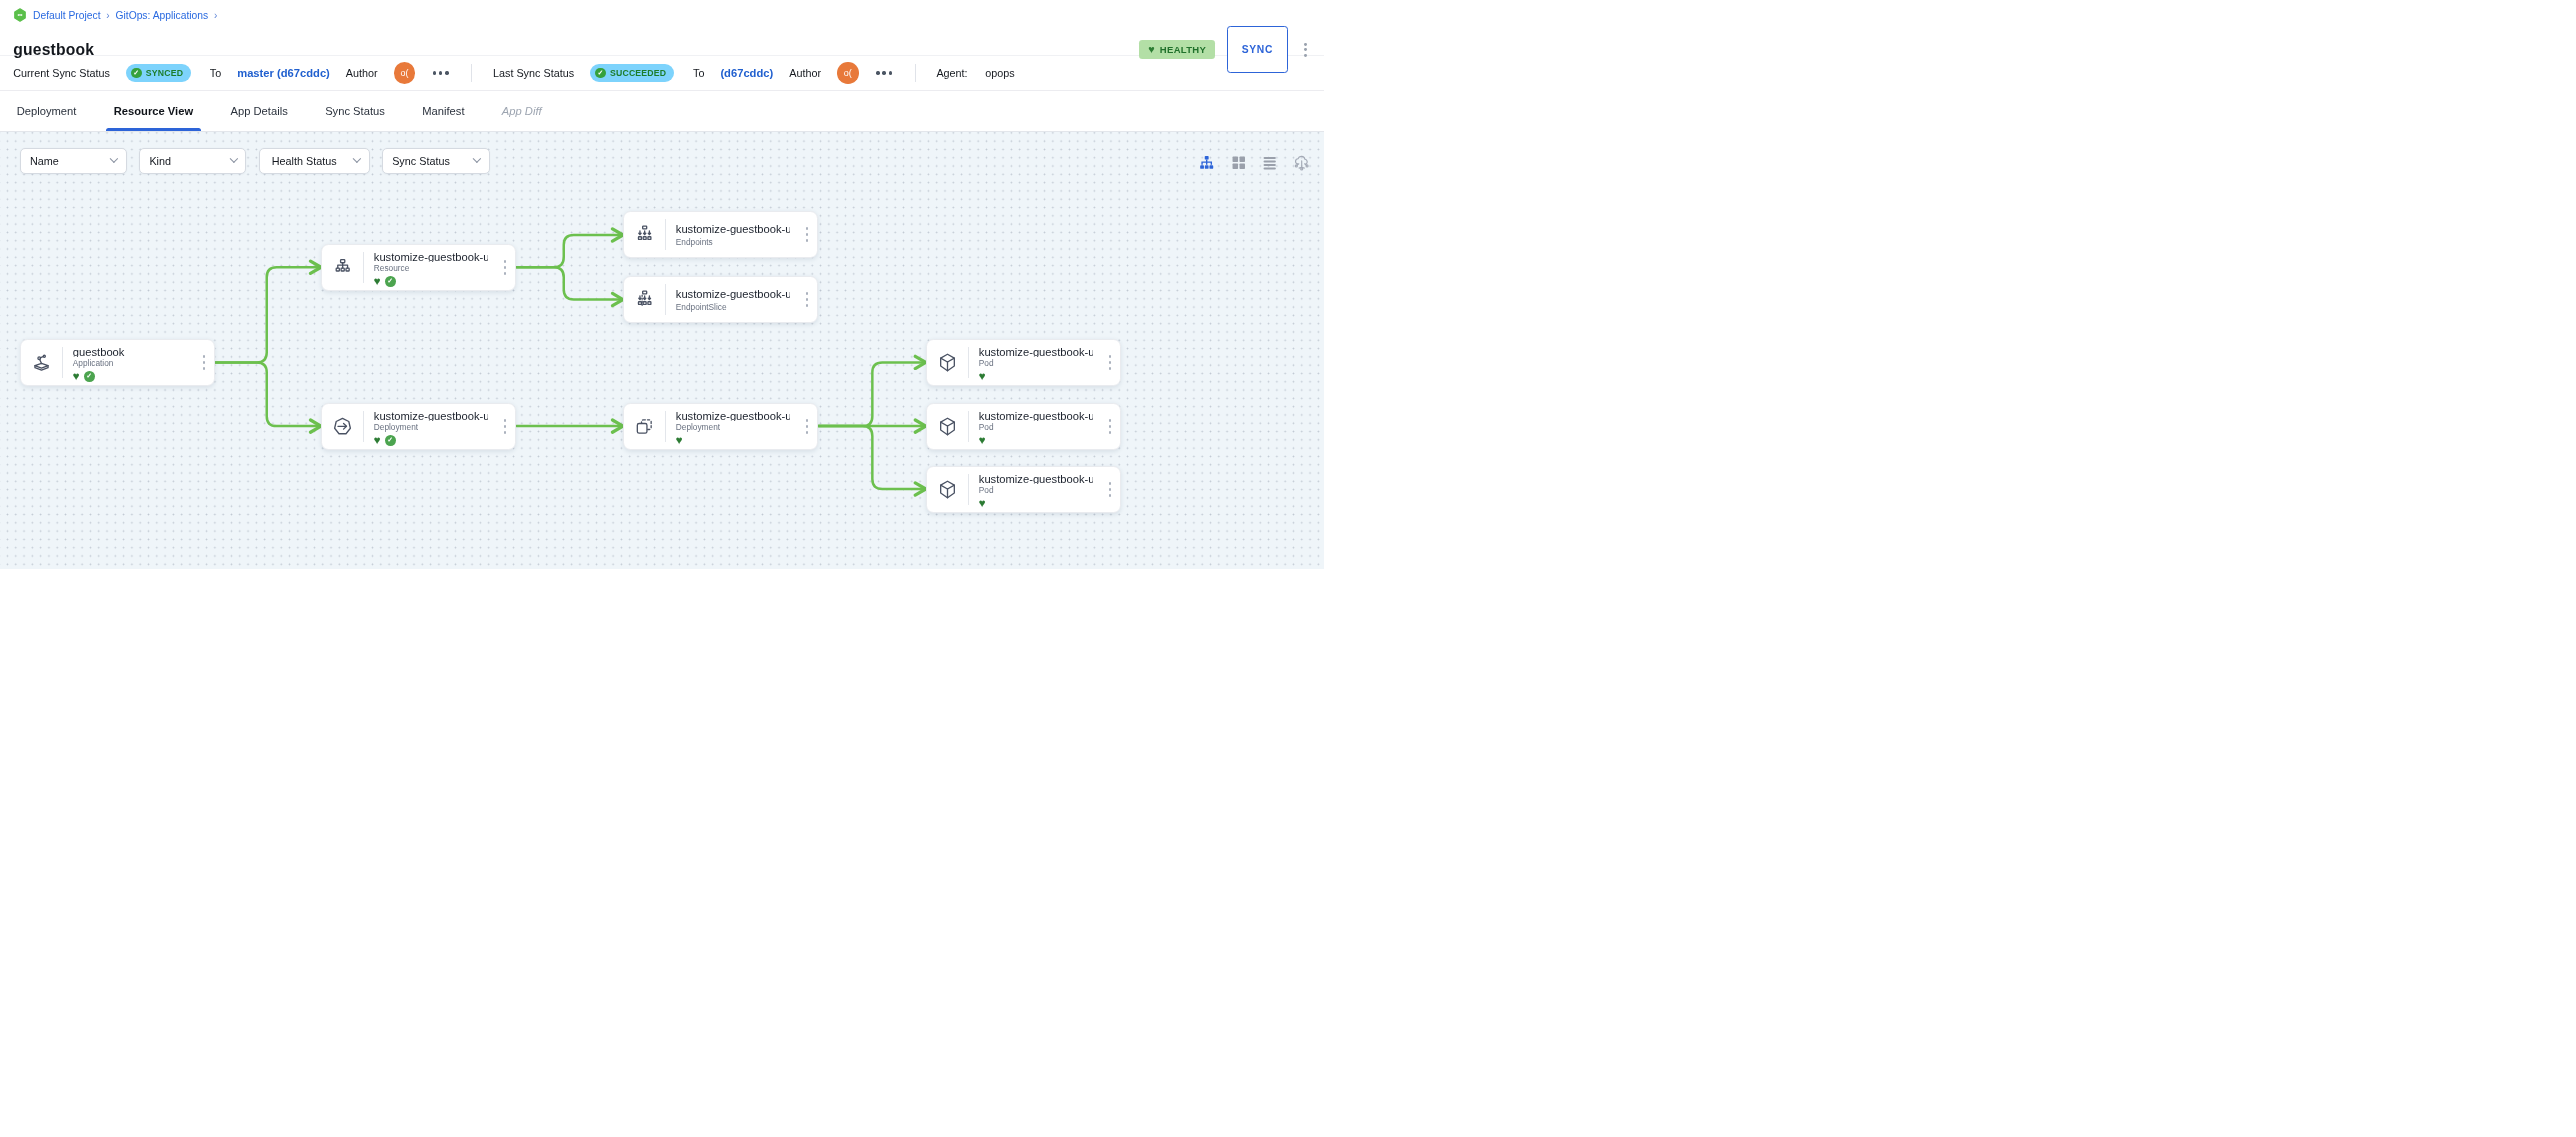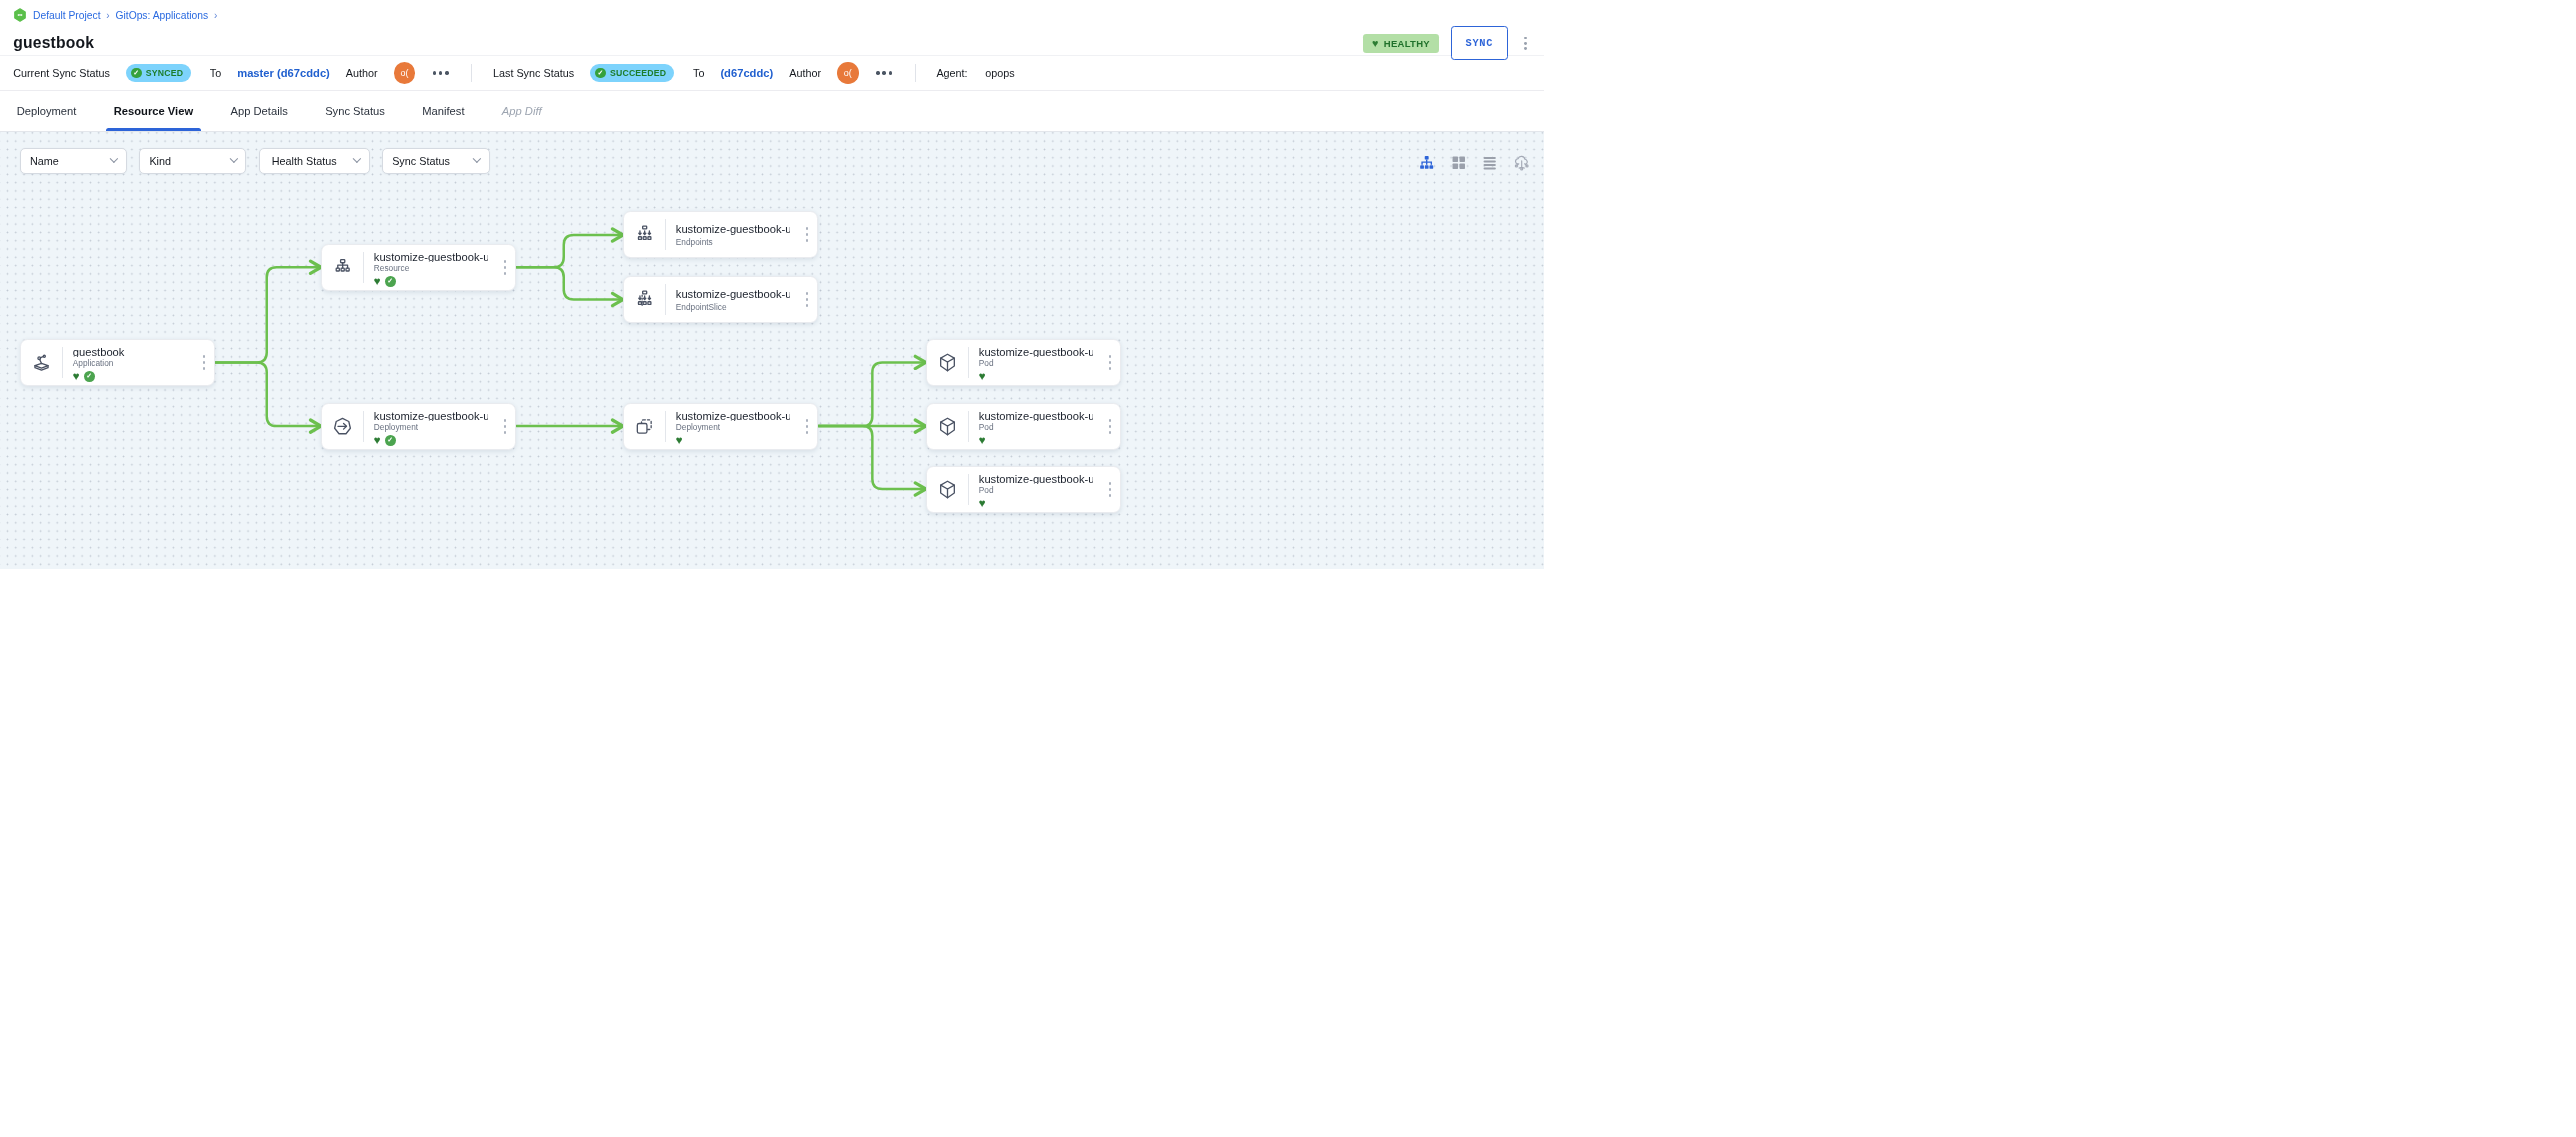--- a/index.html
+++ b/index.html
@@ -1,34 +1,34 @@
 <!DOCTYPE html>
 <html style="font-size:13.2px"><head>
 <meta charset="utf-8">
 <style>
   * { margin:0; padding:0; box-sizing:border-box; }
   html,body { background:#fff; }
   body { font-family:"Liberation Sans", sans-serif; color:#1c222b; }
-  .page { position:relative; width:1544px; height:569px; background:#fff; overflow:hidden; }
+  .page { position:relative; width:1324px; height:569px; background:#fff; overflow:hidden; }
 
   
   .header { padding:8.3px 13.2px 0 13.2px; height:55px; }
   .breadcrumb { display:flex; align-items:center; gap:5.8px; font-size:10.3px; }
   .breadcrumb a { color:#2a6ae0; text-decoration:none; cursor:pointer; }
   .crumb-sep { color:#5f86d8; font-size:10px; }
   .logo-hex { width:14px; height:14px; display:block; }
   .title-row { display:flex; align-items:center; justify-content:space-between; margin-top:4.1px; }
   .page-title { font-size:15.7px; font-weight:bold; color:#13171d; letter-spacing:0.2px; }
   .header-actions { display:flex; align-items:center; gap:11.6px; }
   .health-badge { display:flex; align-items:center; gap:5px; background:#b3dfa6; color:#20712b;
     font-size:9.5px; font-weight:bold; letter-spacing:0.3px; padding:4.1px 9px; border-radius:3.3px; }
   .health-badge .hb-heart { color:#2c7d33; font-size:10.8px; line-height:1; }
   .sync-btn { background:#fff; border:0.8px solid #2d64d8; color:#2d64d8; font-weight:bold;
-    font-size:10.3px; letter-spacing:0.7px; padding:10px 14px; border-radius:3.3px; cursor:pointer;
-    font-family:Liberation Mono, monospace; }
+    font-size:10.3px; letter-spacing:0.7px; padding:17px 14px; border-radius:3.3px; cursor:pointer;
+    font-family:Liberation Sans, sans-serif; }
   .kebab-v { display:flex; flex-direction:column; gap:2.5px; padding:2.5px 4.1px; cursor:pointer; }
   .kebab-v i { width:2.9px; height:2.9px; border-radius:50%; background:#9aa2ae; }
 
   
   .status-bar { display:flex; align-items:center; gap:16px; height:36px; padding:0 13.2px;
     border-top:0.8px solid #f0f1f4; border-bottom:0.8px solid #ececf0; font-size:10.8px; color:#15191f; }
   .pill { display:inline-flex; align-items:flex-end; gap:4.1px; background:#7dd3fc; color:#1d7c2a;
     font-size:8.7px; font-weight:bold; letter-spacing:0.2px; padding:3.3px 7.4px 3.3px 5px; border-radius:9px; }
   .pill .check-circle { width:10.8px; height:10.8px; border-radius:50%; background:#35a13d; color:#fff;
     font-size:7px; display:flex; align-items:center; justify-content:center; font-weight:bold; }

